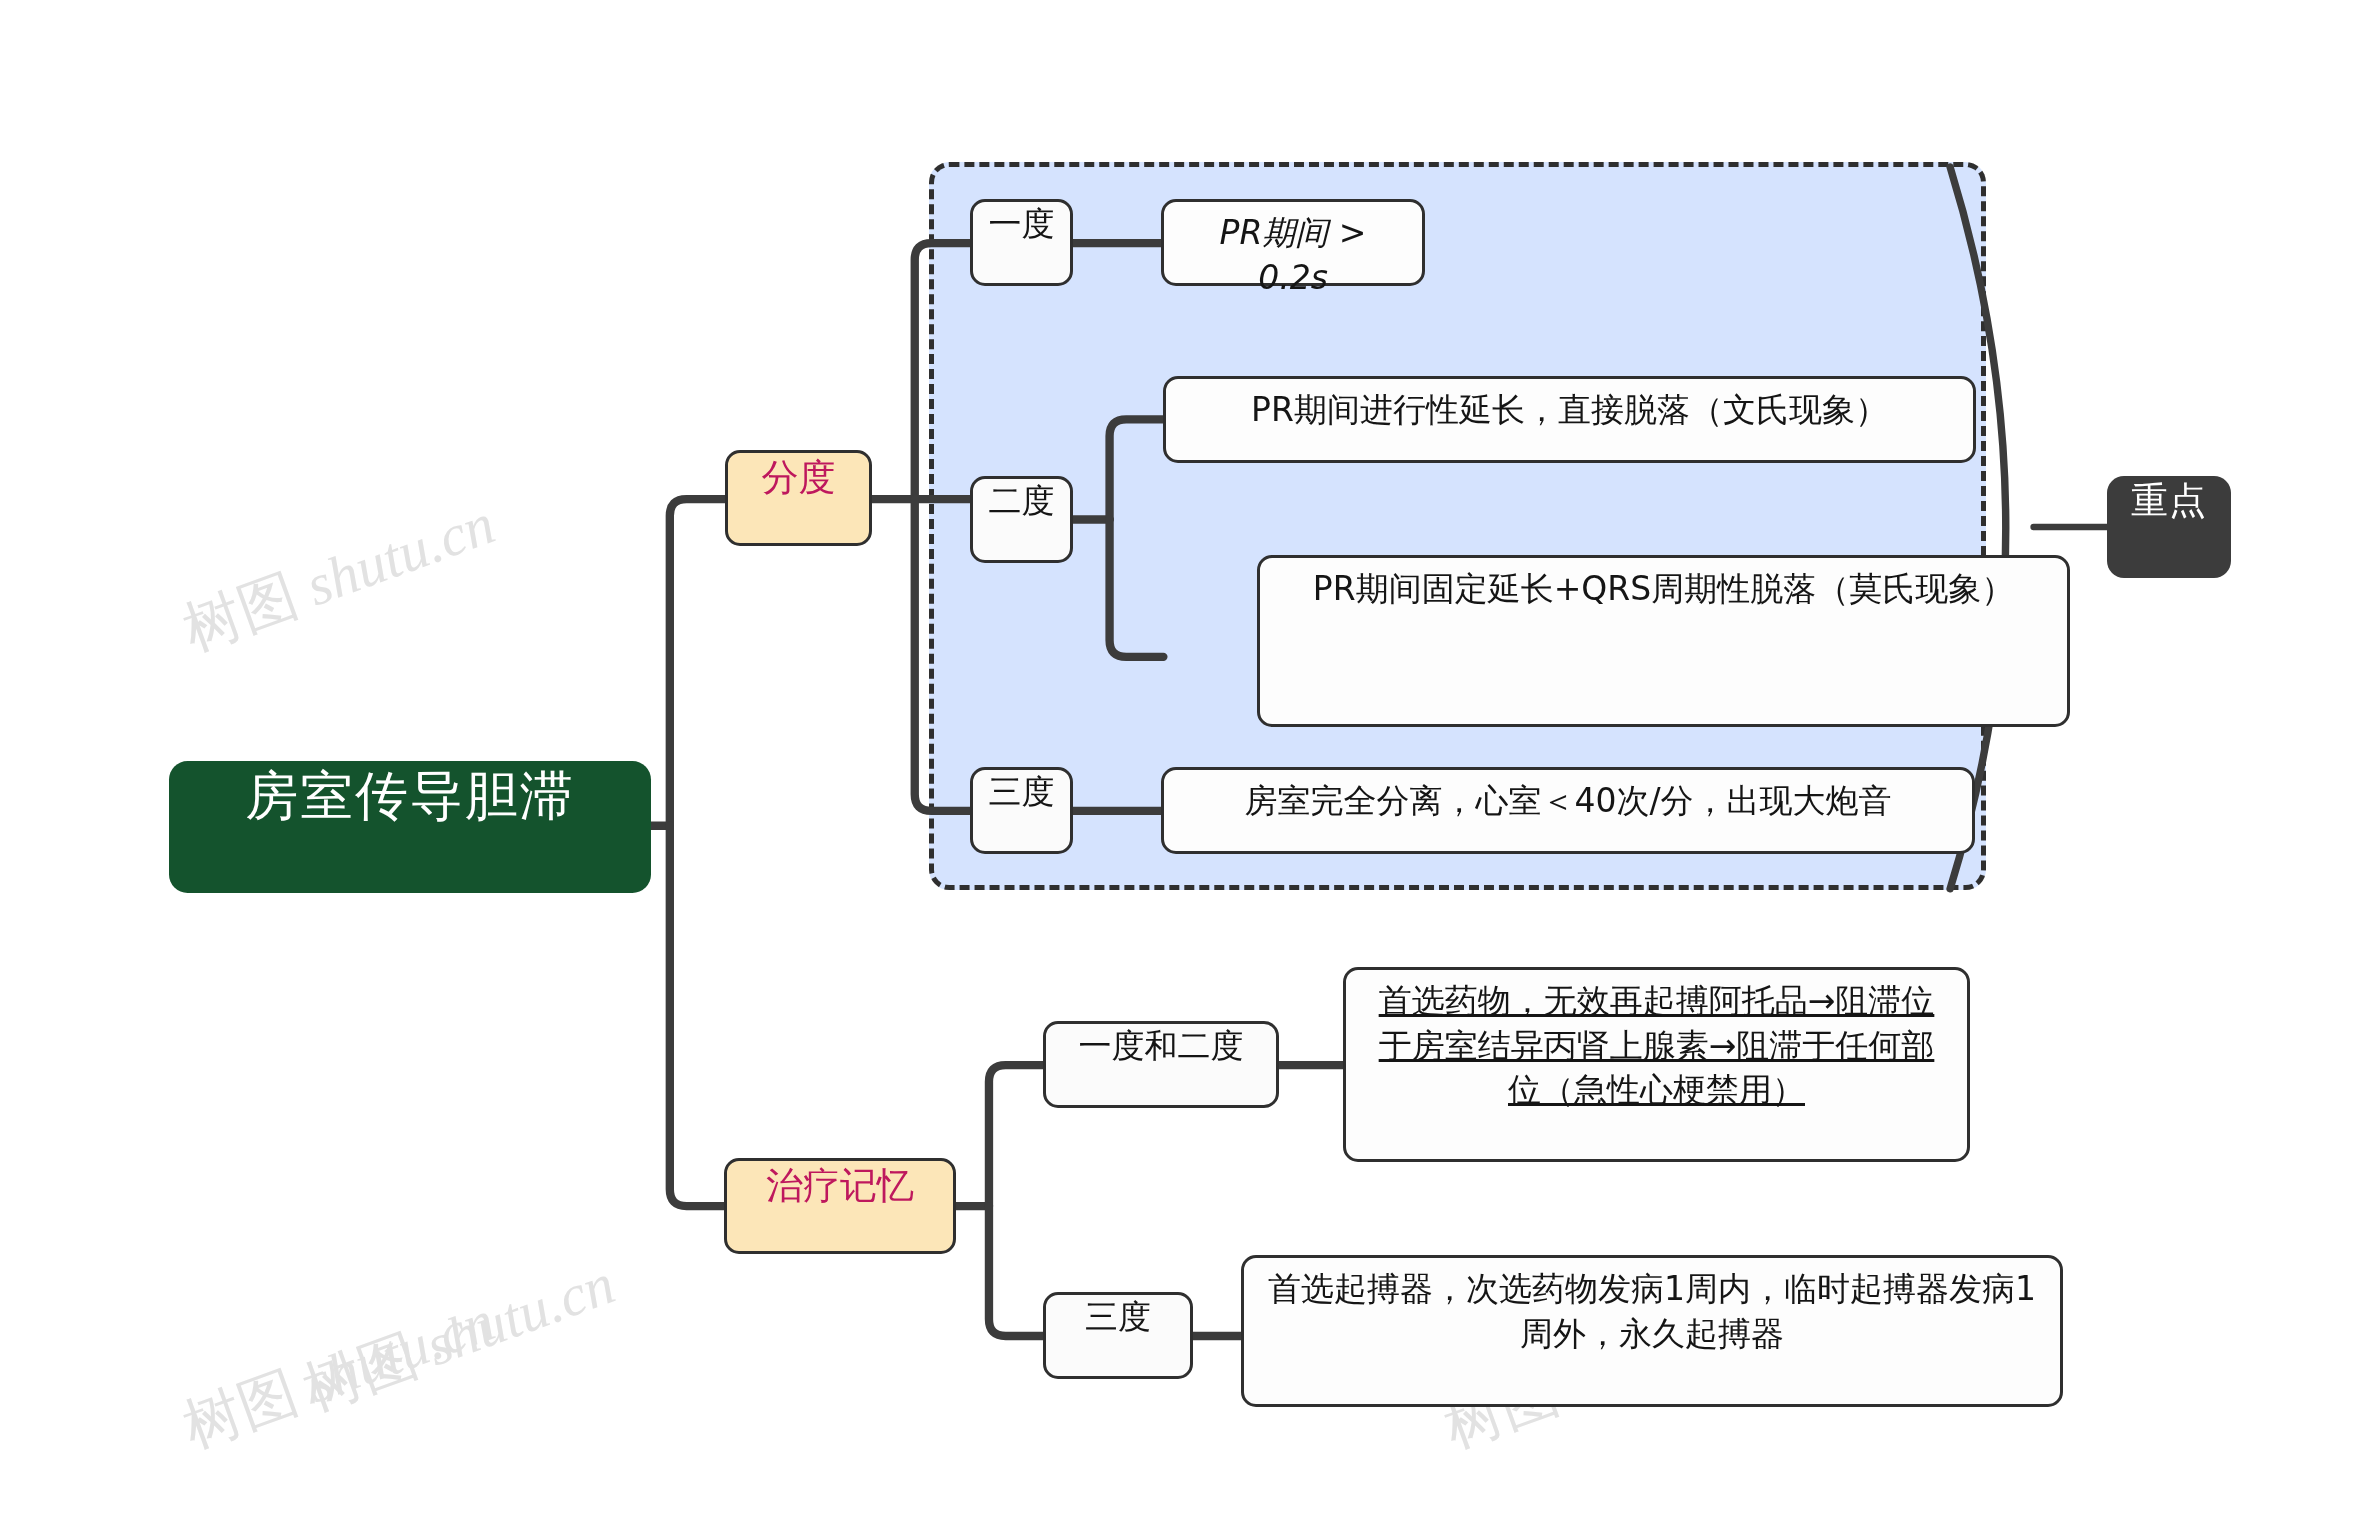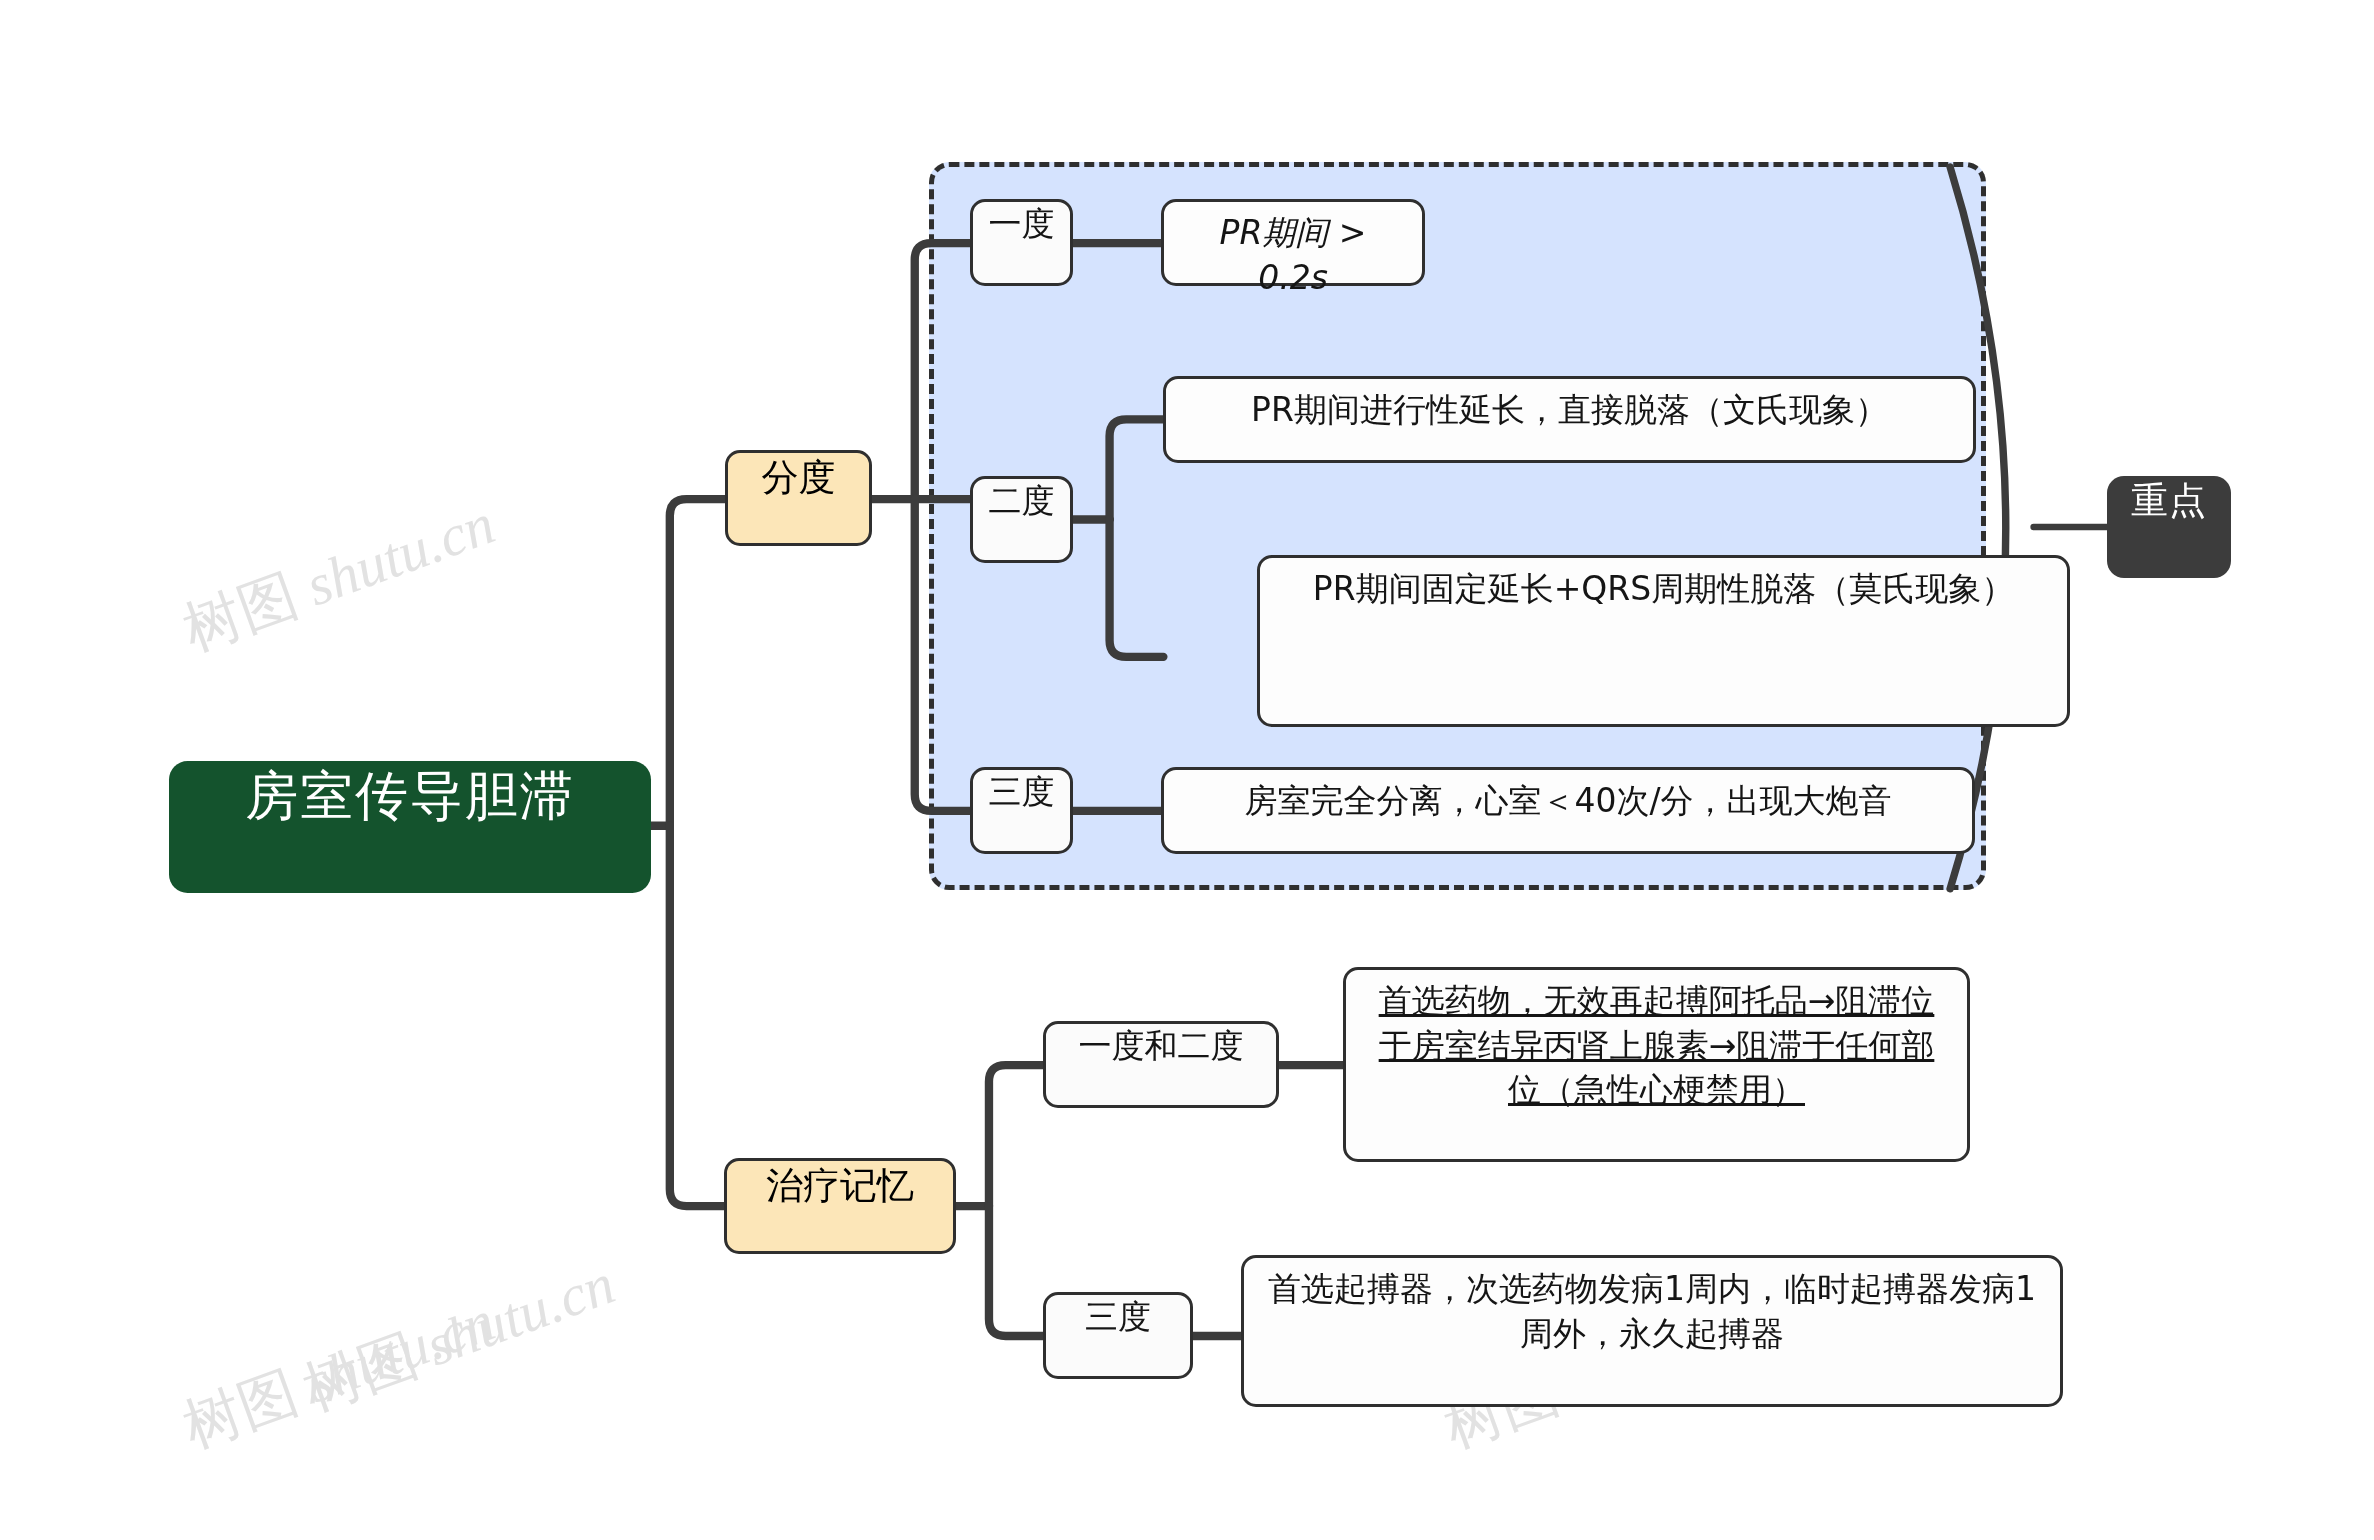--- a/index.html
+++ b/index.html
@@ -61,21 +61,21 @@
     background:#14532d;
     color:#ffffff;
     border-radius:18.6px;
     font-size:53px;
     letter-spacing:1.9px;
     padding:0 24px;
   }
   .node-branch {
     background:#fce6b8;
     border:3.7px solid #2f2f2f;
-    color:#000000;
+    color:#be185d;
     font-size:37px;
     border-radius:15px;
   }
   .node-white {
     background:#fbfbfb;
     border:3.7px solid #2f2f2f;
     color:#151515;
     font-size:33px;
     border-radius:15px;
   }

